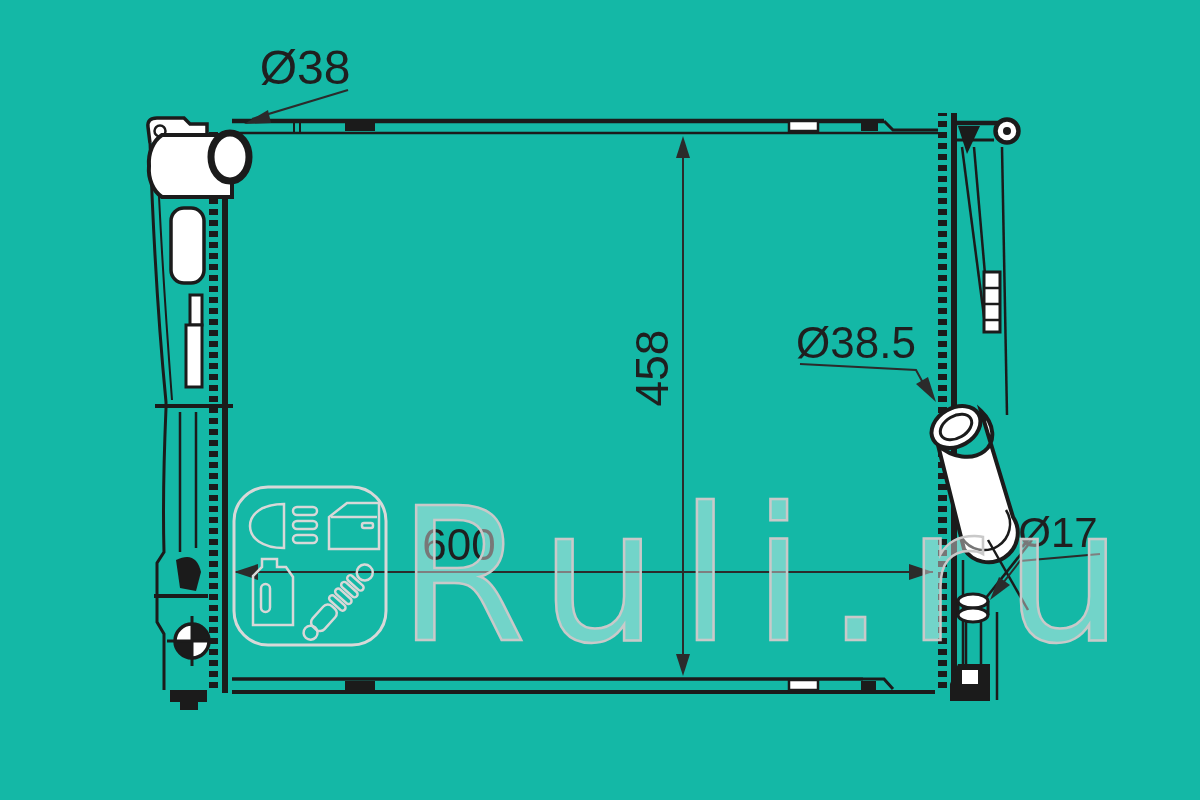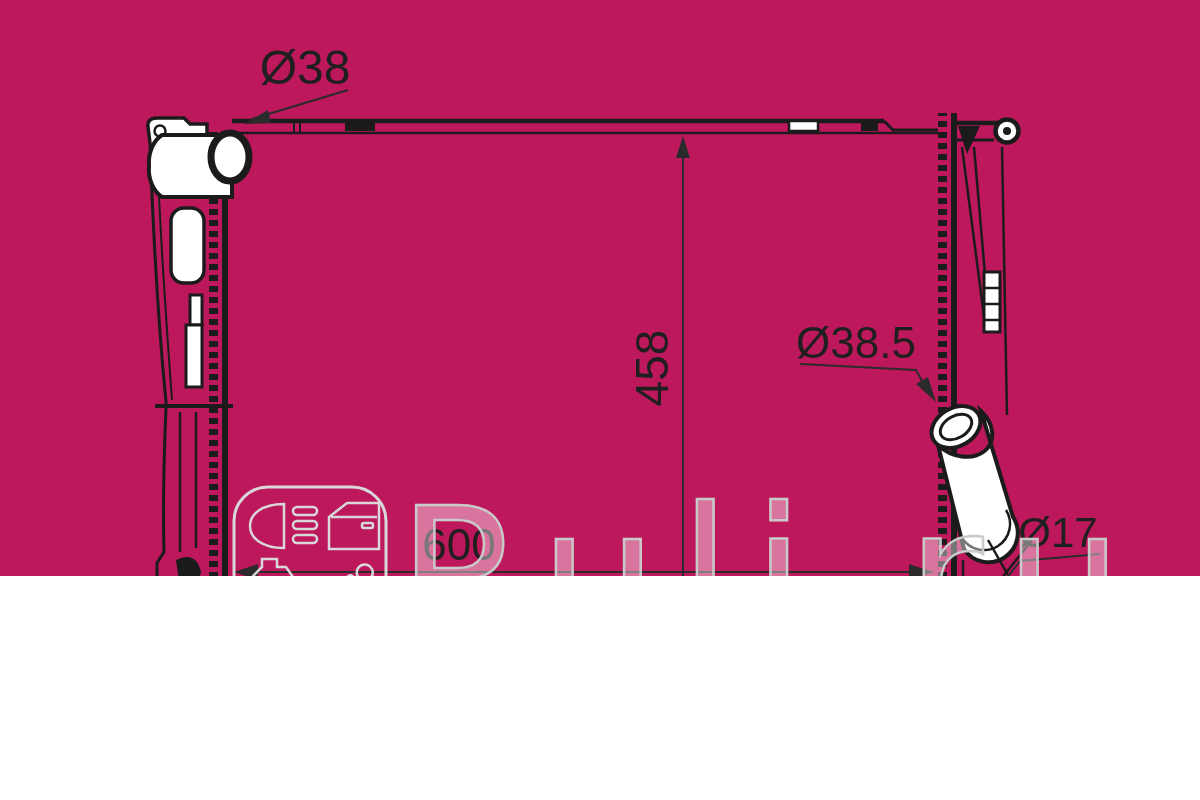--- a/index.html
+++ b/index.html
@@ -1,16 +1,16 @@
 <!DOCTYPE html>
 <html><head>
 <meta charset="utf-8">
 <style>
   html,body{margin:0;padding:0;background:#ffffff;}
-  .stage{position:relative;width:1200px;height:576px;background:#be185d;overflow:hidden;
+  .stage{position:relative;width:1200px;height:800px;background:#14b8a6;overflow:hidden;
          font-family:"Liberation Sans",sans-serif;}
   svg{display:block;}
   text.dim{font-family:"Liberation Sans",sans-serif;fill:#1f1f1f;}
   text.wm{font-family:"DejaVu Sans",sans-serif;}
 </style>
 </head>
 <body>
 
 <div class="stage">
 <svg width="1200" height="800" viewBox="0 0 1200 800">

